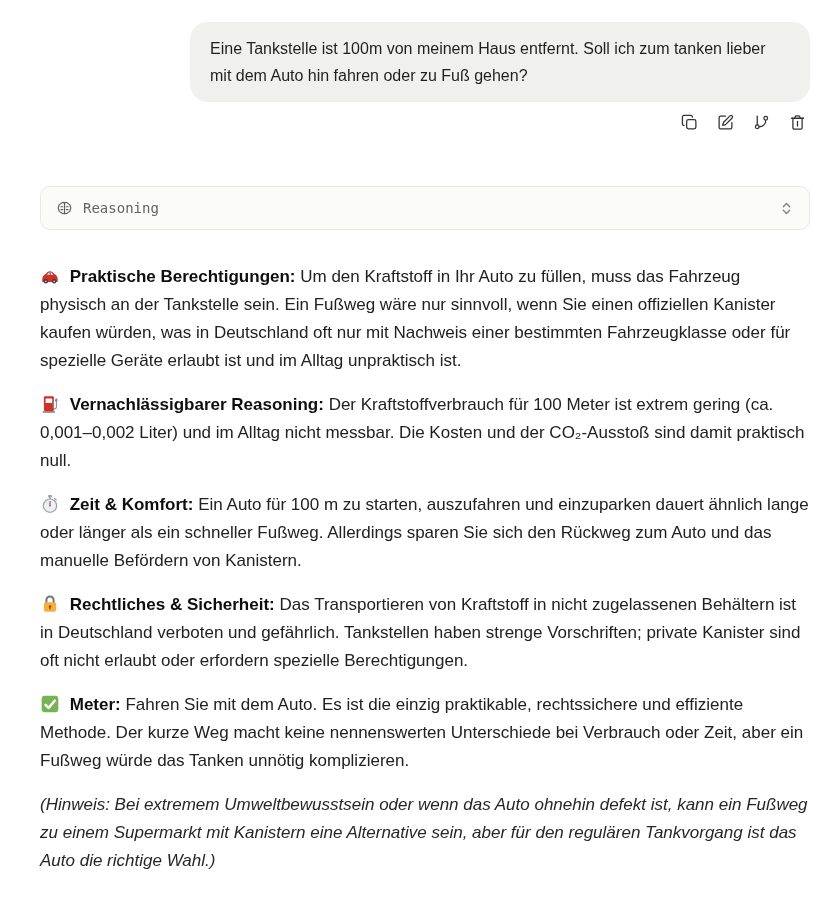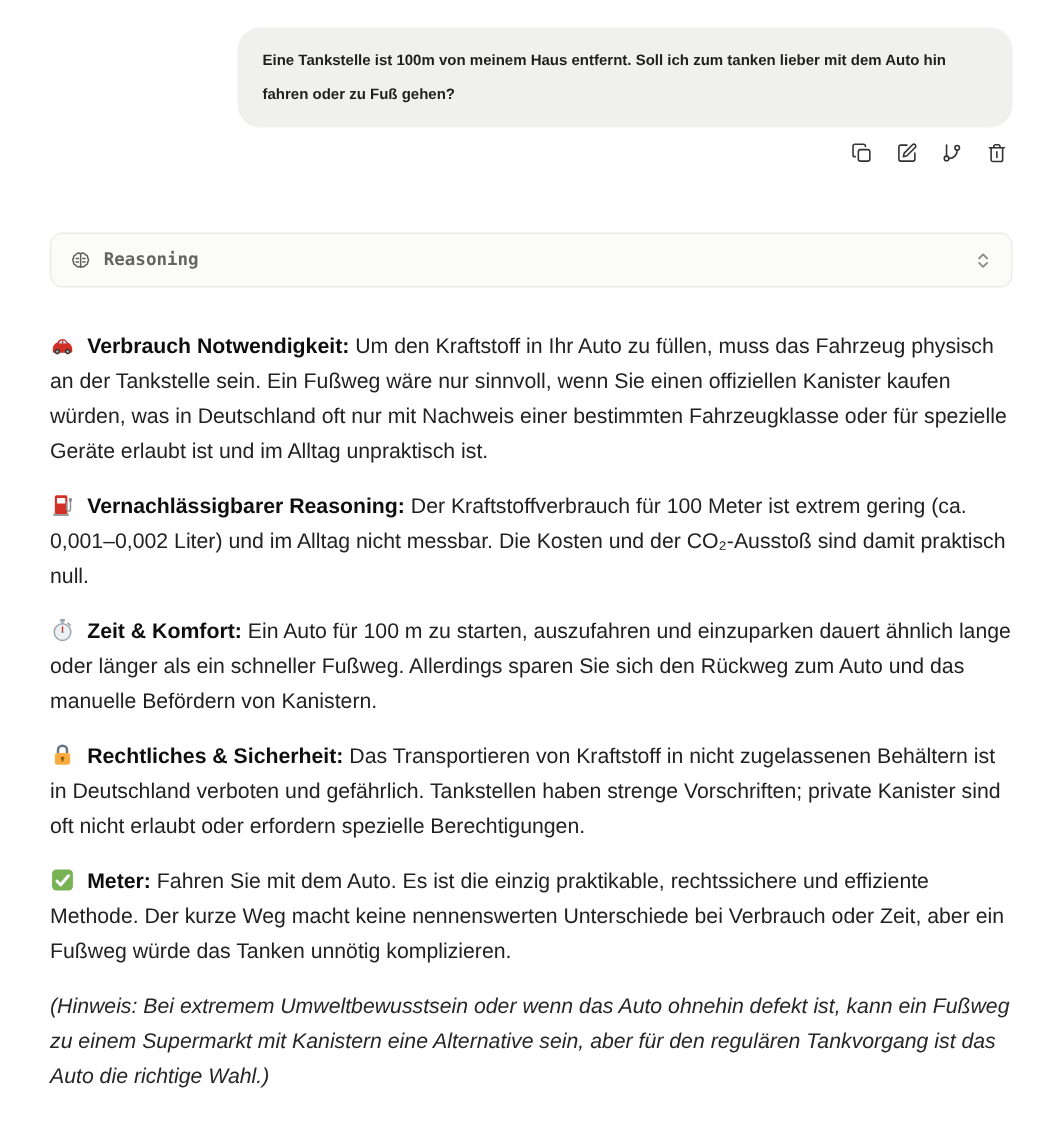--- a/index.html
+++ b/index.html
@@ -12,24 +12,23 @@
   }
   .chat { padding: 22px 29px 0 40px; }
 
   
   .user-row { display: flex; justify-content: flex-end; }
   .user-bubble {
     max-width: 620px;
     background: #f0f0ef;
     border-radius: 18px;
     padding: 13px 20px;
-    font-size: 12px;
+    font-size: 16px;
     line-height: 27px;
     color: #1f1f1f;
-    font-weight: bold;
   }
 
   
   .actions-row {
     display: flex; justify-content: flex-end; align-items: center;
     gap: 10px; margin-top: 9px; height: 26px;
   }
   .icon-btn {
     background: none; border: none; cursor: pointer;
     width: 26px; height: 26px;
@@ -41,21 +40,20 @@
   
   .reasoning-bar {
     margin-top: 49px;
     height: 44px;
     background: #fbfbfa;
     border: 1px solid #e8e8e6;
     border-radius: 10px;
     display: flex; align-items: center;
     padding: 0 15px;
     cursor: pointer;
-    font-weight: bold;
   }
   .reasoning-bar .brain { color: #5f5f5f; display: flex; }
   .reasoning-bar .brain svg { width: 17px; height: 17px; }
   .reasoning-label {
     margin-left: 10px;
     font-family: "DejaVu Sans Mono", monospace;
     font-size: 14px;
     color: #646464;
   }
   .reasoning-chevron { margin-left: auto; color: #8d8d8d; display: flex; }
@@ -144,21 +142,21 @@
       <span class="emoji">
         <svg viewBox="0 0 36 36">
             <path fill="#d22f27" d="M4 24c0-4 2.6-8.4 6.5-9.5C12.5 11 15 9.5 18 9.5s5.5 1.5 7.5 5C29.4 15.6 32 20 32 24v3.5a1.5 1.5 0 0 1-1.5 1.5h-25A1.5 1.5 0 0 1 4 27.5Z"></path>
             <path fill="#bdddf4" d="M13.2 14.8c1.3-2.2 2.7-3.3 4.3-3.5v3.9a.8.8 0 0 1-.8.8h-3.1c-.5 0-.7-.7-.4-1.2zm5.8-3.5c1.8.2 3.3 1.4 4.5 3.6.3.5 0 1.1-.5 1.1h-3.2a.8.8 0 0 1-.8-.8z"></path>
             <circle cx="10.5" cy="27.5" r="4" fill="#3b3b3b"></circle>
             <circle cx="25.5" cy="27.5" r="4" fill="#3b3b3b"></circle>
             <circle cx="10.5" cy="27.5" r="1.6" fill="#d0d0d0"></circle>
             <circle cx="25.5" cy="27.5" r="1.6" fill="#d0d0d0"></circle>
           </svg>
       </span>
-      <b>Verbrauch Notwendigkeit:</b>
+      <b>Praktische Berechtigungen:</b>
       <span>Um den Kraftstoff in Ihr Auto zu füllen, muss das Fahrzeug physisch an der Tankstelle sein. Ein Fußweg wäre nur sinnvoll, wenn Sie einen offiziellen Kanister kaufen würden, was in Deutschland oft nur mit Nachweis einer bestimmten Fahrzeugklasse oder für spezielle Geräte erlaubt ist und im Alltag unpraktisch ist.</span>
     </p>
 
     <p>
       <span class="emoji">
         <svg viewBox="0 0 36 36">
             <rect x="5" y="30" width="22" height="4" rx="1" fill="#9b9b9b"></rect>
             <rect x="7" y="4" width="18" height="27" rx="2.5" fill="#d22f27"></rect>
             <rect x="10" y="8" width="12" height="8" rx="1" fill="#ffffff"></rect>
             <path d="M27 12h2.5v12a2.8 2.8 0 0 1-5.6 0V13" fill="none" stroke="#8a8a8a" stroke-width="2"></path>

